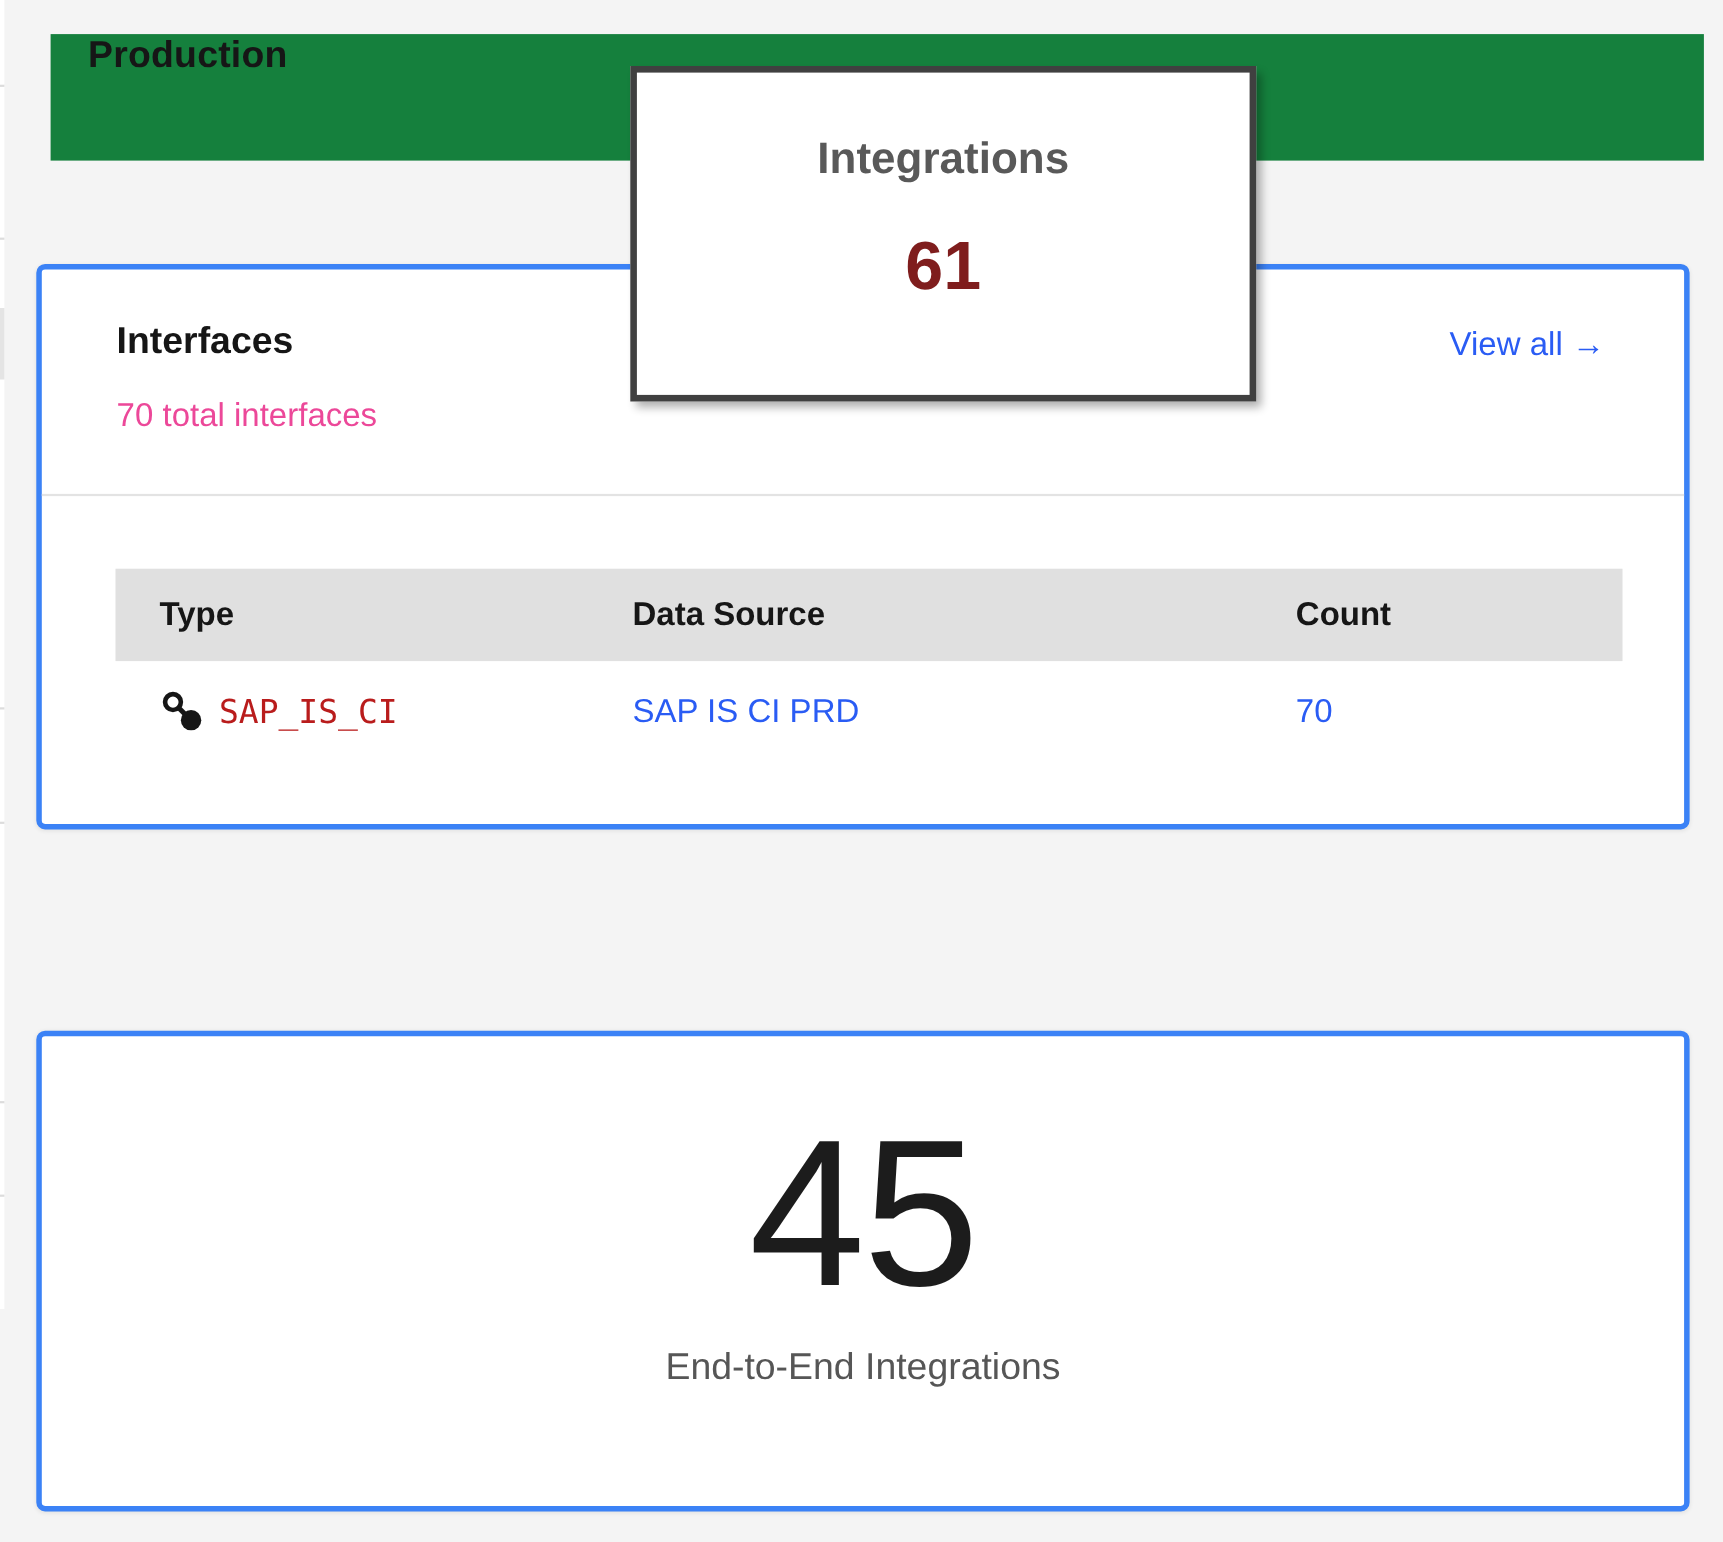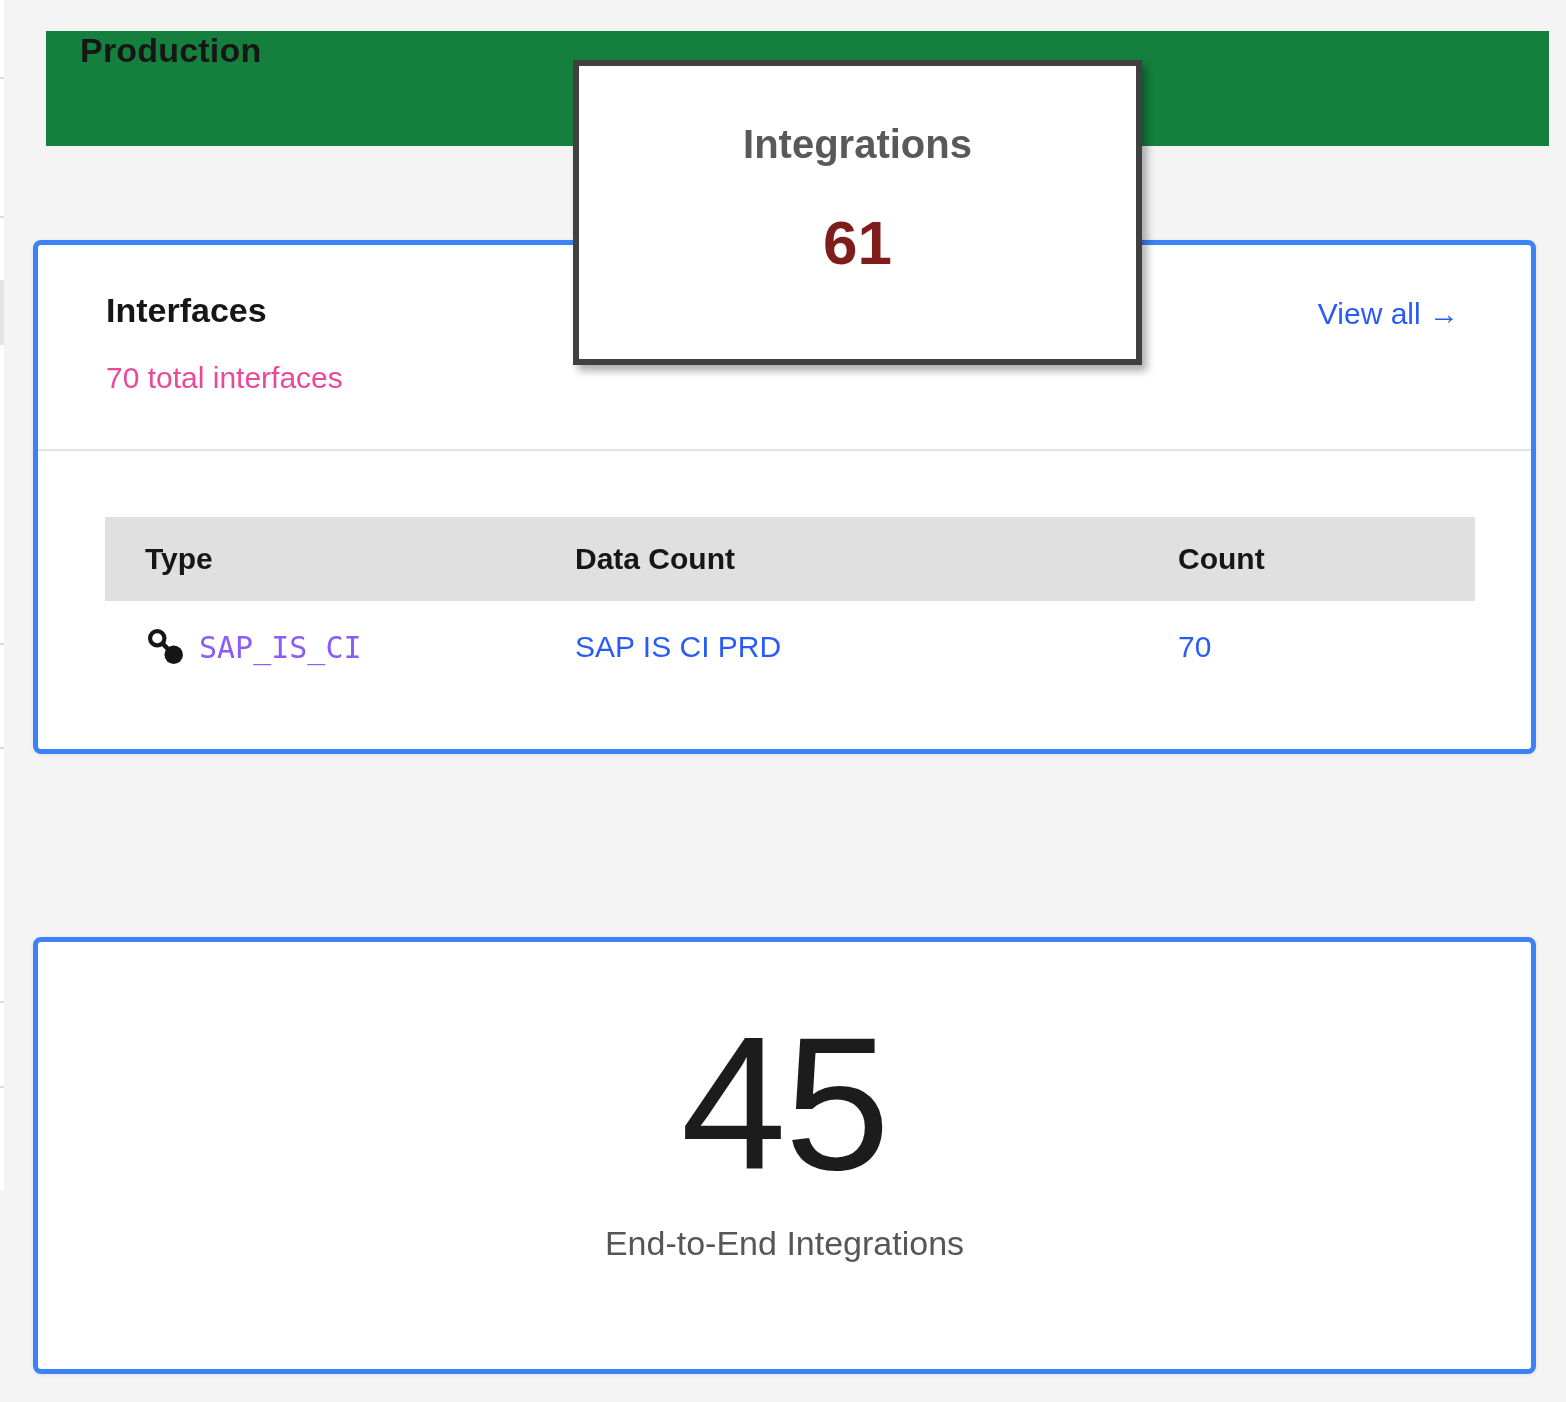--- a/index.html
+++ b/index.html
@@ -75,21 +75,21 @@
   }
   .if-divider { left: 0; right: 0; top: 204px; height: 2px; background: #e3e3e3; }
 
   .tbl { left: 67px; width: 1370px; display: flex; align-items: center; }
   .tbl-head { top: 272px; height: 84px; background: #e0e0e0; font-weight: 700; font-size: 30px; }
   .tbl-row  { top: 356px; height: 92px; font-size: 30px; }
   .col-type { width: 470px; box-sizing: border-box; padding-left: 40px; display: flex; align-items: center; }
   .col-source { width: 603px; }
   .col-count { flex: 1; }
   .type-icon { width: 42px; height: 42px; margin-right: 12px; flex: none; }
-  .type-text { font-family: "DejaVu Sans Mono", monospace; font-size: 30px; color: #8b5cf6; }
+  .type-text { font-family: "DejaVu Sans Mono", monospace; font-size: 30px; color: #b91c1c; }
   .cell-link { color: #2a5cf4; text-decoration: none; cursor: pointer; font-size: 30px; }
 
   
   .summary-card {
     left: 33px; top: 937px; width: 1503px; height: 437px;
     text-align: center;
   }
   .summary-value {
     margin-top: 66px;
     font-size: 190px; line-height: 1; font-weight: 300;
@@ -123,21 +123,21 @@
 </div>
 
 <div class="abs card interfaces-card">
   <div class="abs if-title">Interfaces</div>
   <div class="abs if-subtitle">70 total interfaces</div>
   <a class="abs view-all">View all →</a>
   <div class="abs if-divider"></div>
 
   <div class="abs tbl tbl-head">
     <div class="col-type">Type</div>
-    <div class="col-source">Data Count</div>
+    <div class="col-source">Data Source</div>
     <div class="col-count">Count</div>
   </div>
 
   <div class="abs tbl tbl-row">
     <div class="col-type">
       <svg class="type-icon" viewBox="0 0 24 24">
         <circle cx="7" cy="7" r="4.1" fill="none" stroke="#161616" stroke-width="2.4"></circle>
         <line x1="9.8" y1="9.8" x2="14.6" y2="14.6" stroke="#161616" stroke-width="2.6"></line>
         <circle cx="16.4" cy="16.4" r="5.3" fill="#161616"></circle>
       </svg>

